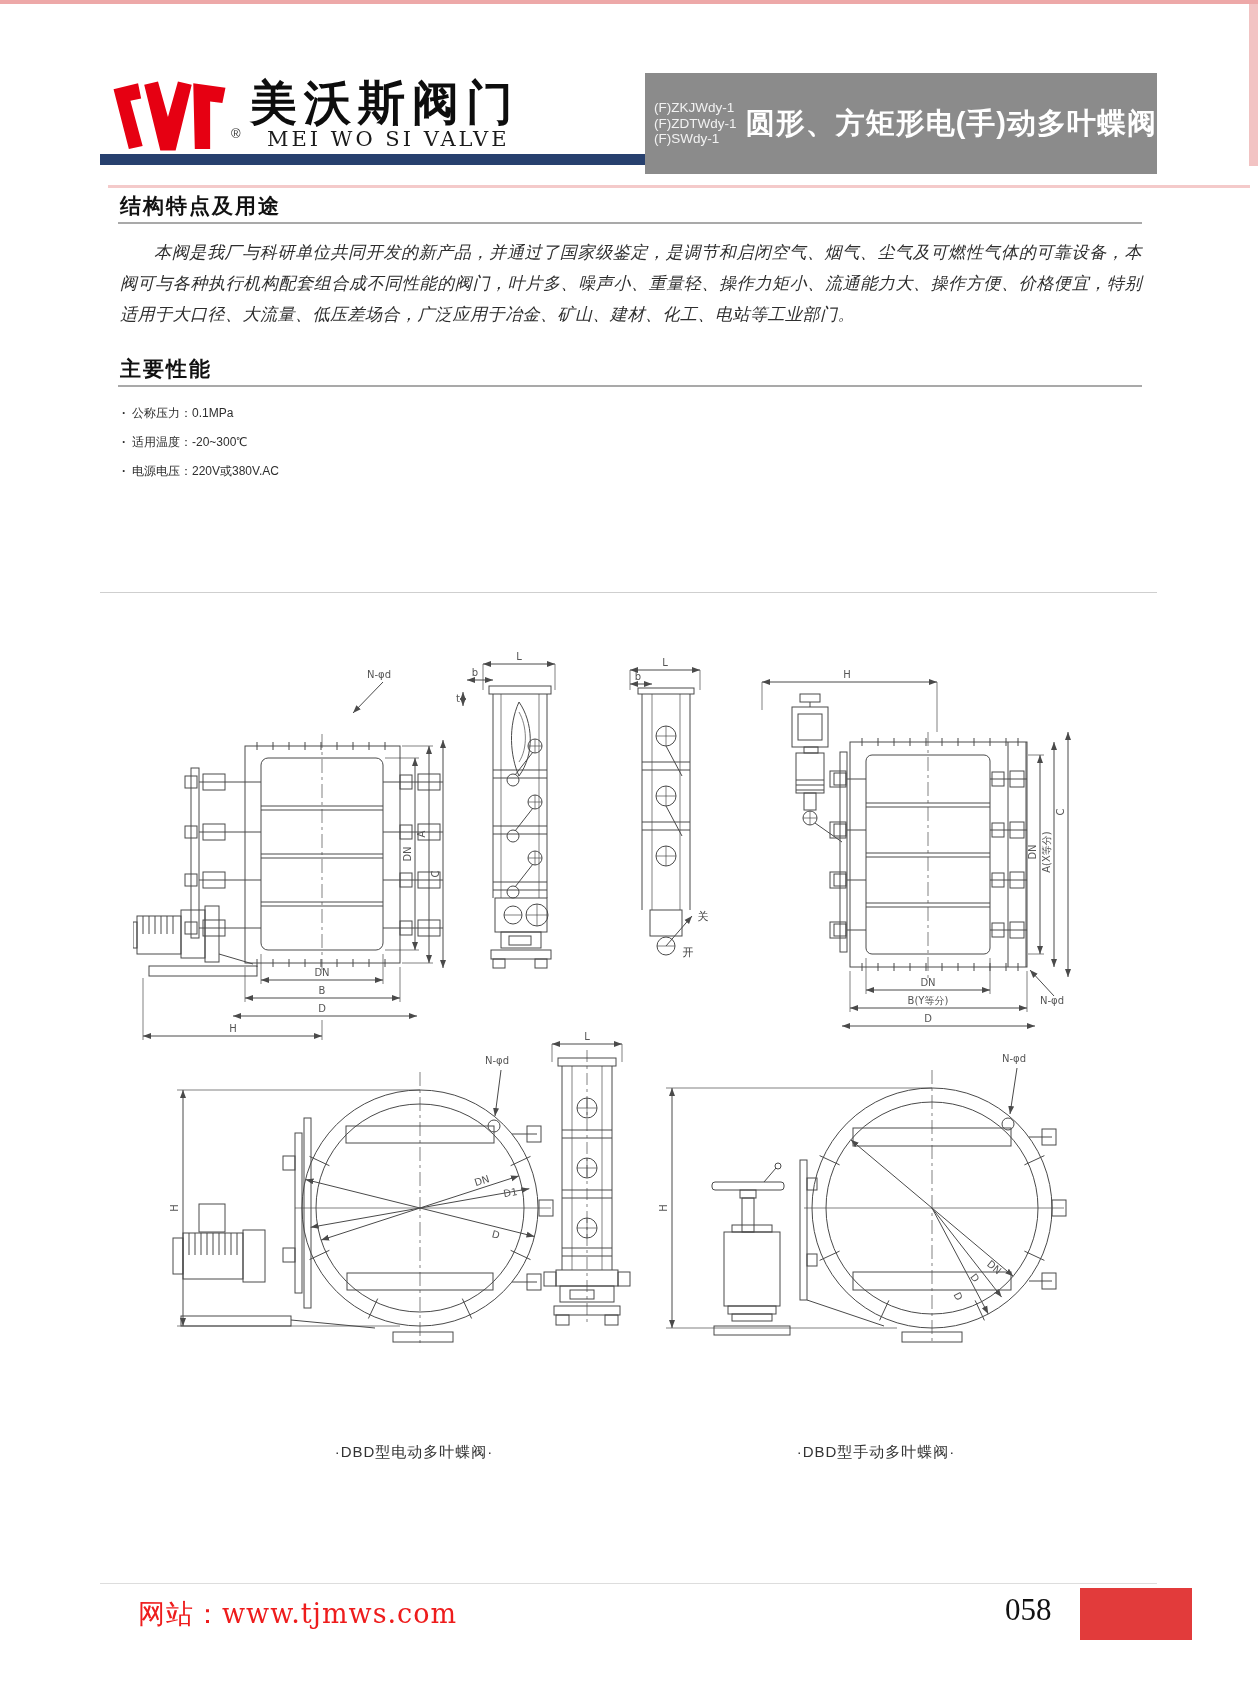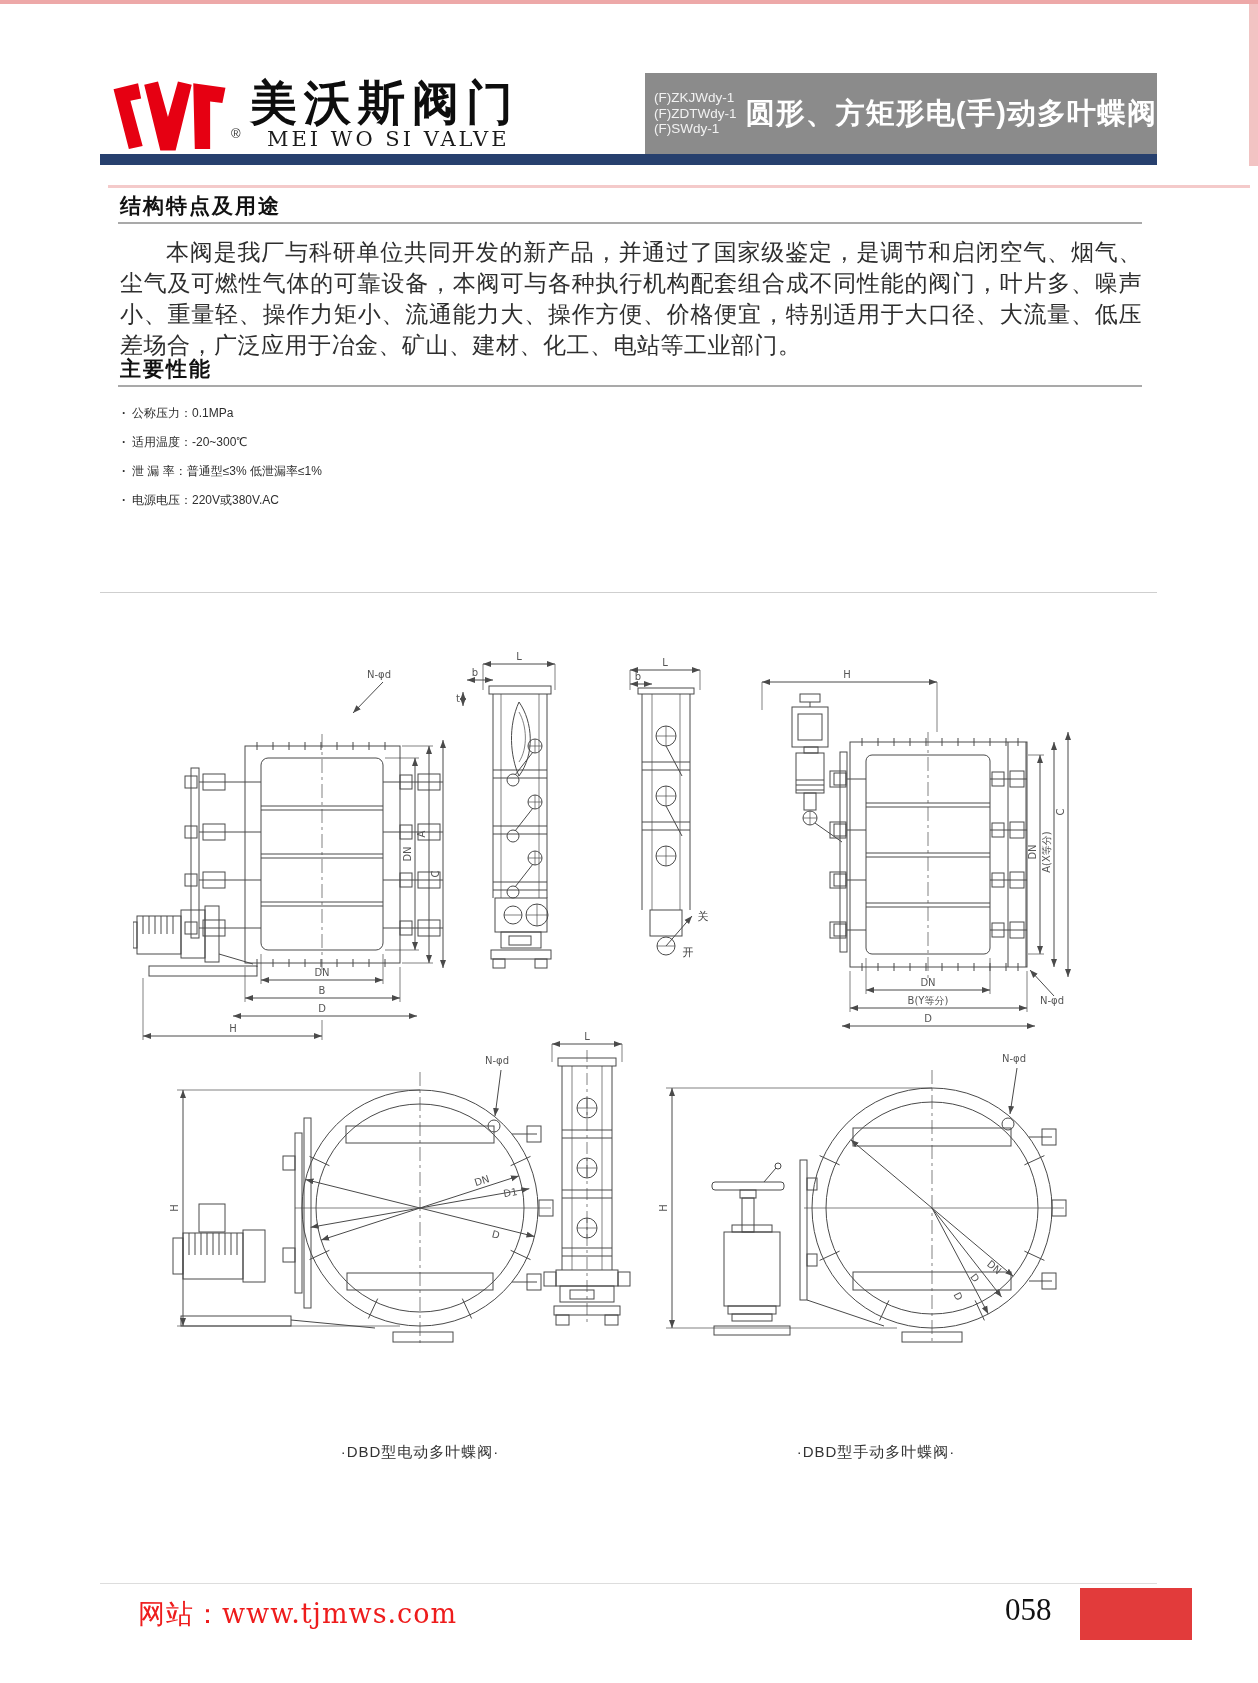--- a/index.html
+++ b/index.html
@@ -14,29 +14,29 @@
   .artifact-line{left:108px;top:185px;width:1142px;height:3px;background:#efb3b3;opacity:.7;}
 
   
   .logo-svg{left:112px;top:80px;}
   .reg-mark{left:231px;top:126px;font-size:13px;color:#333;}
   .brand-cn{left:250px;top:72px;font-family:"DejaVu Serif","Liberation Serif",serif;
             font-weight:bold;font-size:47px;letter-spacing:7px;color:#0d0d0d;}
   .brand-en{left:256px;top:127px;font-family:"DejaVu Serif","Liberation Serif",serif;
             font-size:21px;letter-spacing:3px;color:#1a1a1a;margin-left:11px;}
   .navy-bar{left:100px;top:154px;width:1057px;height:11px;background:#27406e;}
-  .model-box{left:645px;top:73px;width:512px;height:81px;background:#8b8b8b;display:flex;align-items:center;}
+  .model-box{left:645px;top:73px;width:512px;height:101px;background:#8b8b8b;display:flex;align-items:center;}
   .model-codes{margin-left:9px;width:118px;color:#f2f2f2;font-size:13.5px;line-height:15.5px;white-space:nowrap;}
   .product-title{color:#ffffff;font-size:29px;font-weight:bold;letter-spacing:1px;white-space:nowrap;}
 
   
   .sec-title{font-size:21px;font-weight:bold;color:#111;letter-spacing:2px;}
   .rule{height:2px;background:#a9a9a9;}
-  .body-par{left:120px;top:237px;width:1022px;font-size:23px;line-height:31px;color:#2e2e2e;
-            text-align:justify;text-indent:2em;letter-spacing:.5px;}
+  .body-par{left:120px;top:237px;width:1022px;font-size:17px;line-height:31px;color:#2e2e2e;
+            text-align:justify;text-indent:2em;letter-spacing:.5px;font-style:italic;}
   .perf-list{left:122px;top:399px;width:700px;font-size:12px;color:#2e2e2e;}
   .perf-item{height:29px;line-height:29px;white-space:nowrap;}
   .perf-item .bullet{margin-right:6px;font-weight:bold;}
   .divider{left:100px;top:592px;width:1057px;height:1px;background:#cfcfcf;}
   .footer-line{left:100px;top:1583px;width:1057px;height:1px;background:#dddddd;}
 
   
   .dwg line,.dwg rect,.dwg circle,.dwg path,.dwg polyline,.dwg polygon{stroke:#4a4a4a;stroke-width:1;fill:none;}
   .dwg .thin{stroke-width:.7;}
   .dwg text{fill:#555;stroke:none;font-family:"DejaVu Sans",sans-serif;font-size:10px;text-anchor:middle;}
@@ -92,21 +92,20 @@
   <div class="abs sec-title" style="left:120px;top:192px;">结构特点及用途</div>
   <div class="abs rule" style="left:118px;top:222px;width:1024px;"></div>
   <div class="abs body-par">本阀是我厂与科研单位共同开发的新产品，并通过了国家级鉴定，是调节和启闭空气、烟气、尘气及可燃性气体的可靠设备，本阀可与各种执行机构配套组合成不同性能的阀门，叶片多、噪声小、重量轻、操作力矩小、流通能力大、操作方便、价格便宜，特别适用于大口径、大流量、低压差场合，广泛应用于冶金、矿山、建材、化工、电站等工业部门。</div>
 
   <div class="abs sec-title" style="left:120px;top:355px;">主要性能</div>
   <div class="abs rule" style="left:118px;top:385px;width:1024px;"></div>
 
   <div class="abs perf-list">
     <div class="perf-item"><span class="bullet">·</span><span>公称压力：</span><span>0.1MPa</span></div>
     <div class="perf-item"><span class="bullet">·</span><span>适用温度：</span><span>-20~300℃</span></div>
-    <div class="perf-item"><span class="bullet">·</span><span>泄 漏 率：</span><span>普通型≤3%  低泄漏率≤1%</span></div>
     <div class="perf-item"><span class="bullet">·</span><span>电源电压：</span><span>220V或380V.AC</span></div>
   </div>
 
   <div class="abs divider"></div>
 
   <svg class="abs dwg" style="left:133px;top:658px;" width="330" height="390" viewBox="0 0 330 390">
     <g>
       <rect x="112" y="88" width="155" height="217"></rect>
       <rect x="128" y="100" width="122" height="192" rx="7"></rect>
       <g class="thin">
@@ -576,21 +575,21 @@
         <rect x="80" y="266" width="40" height="7"></rect>
       <rect x="62" y="278" width="76" height="9"></rect>
       <rect x="148" y="112" width="7" height="140"></rect>
       <rect x="155" y="130" width="10" height="12"></rect>
         <rect x="155" y="206" width="10" height="12"></rect>
       <line x1="155" y1="252" x2="232" y2="278"></line>
       <rect x="250" y="284" width="60" height="10"></rect>
     </g>
   </svg>
 
-  <div class="abs caption" style="left:290px;top:1443px;width:260px;">·DBD型电动多叶蝶阀·</div>
+  <div class="abs caption" style="left:284px;top:1443px;width:260px;">·DBD型电动多叶蝶阀·</div>
   <div class="abs caption" style="left:746px;top:1443px;width:260px;">·DBD型手动多叶蝶阀·</div>
 
   <div class="abs footer-line"></div>
   <div class="abs website">网站：www.tjmws.com</div>
   <div class="abs page-num">058</div>
   <div class="abs red-block"></div>
 
 </div>
 
 </body></html>

